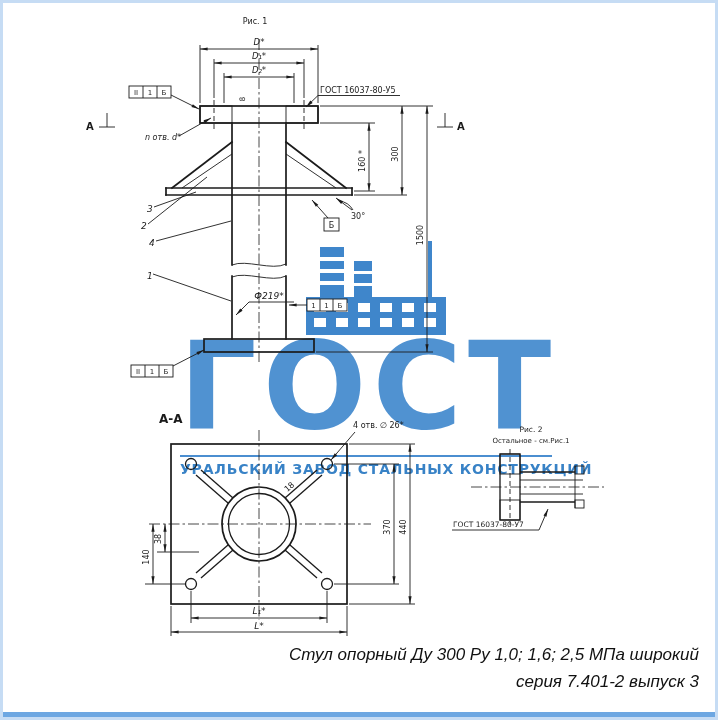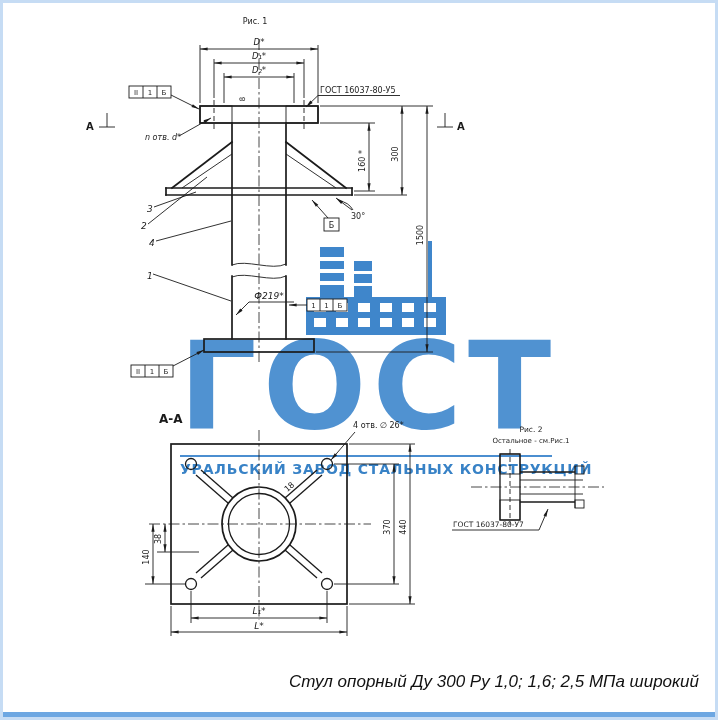--- a/index.html
+++ b/index.html
@@ -336,16 +336,17 @@
       <g>
         <text class="t75" x="450" y="524">ГОСТ 16037-80-У7</text>
         <line class="tn" x1="449" y1="527" x2="536" y2="527"></line>
         <line class="tn ldr" x1="536" y1="527" x2="545" y2="506"></line>
       </g>
     </g>
   </svg>
 
   <div class="caption">
     <div>Стул опорный Ду 300 Ру 1,0; 1,6; 2,5 МПа широкий</div>
+    <div>серия 7.401-2 выпуск 3</div>
   </div>
 
   <div class="bottom-bar"></div>
 </div>
 
 </body></html>

